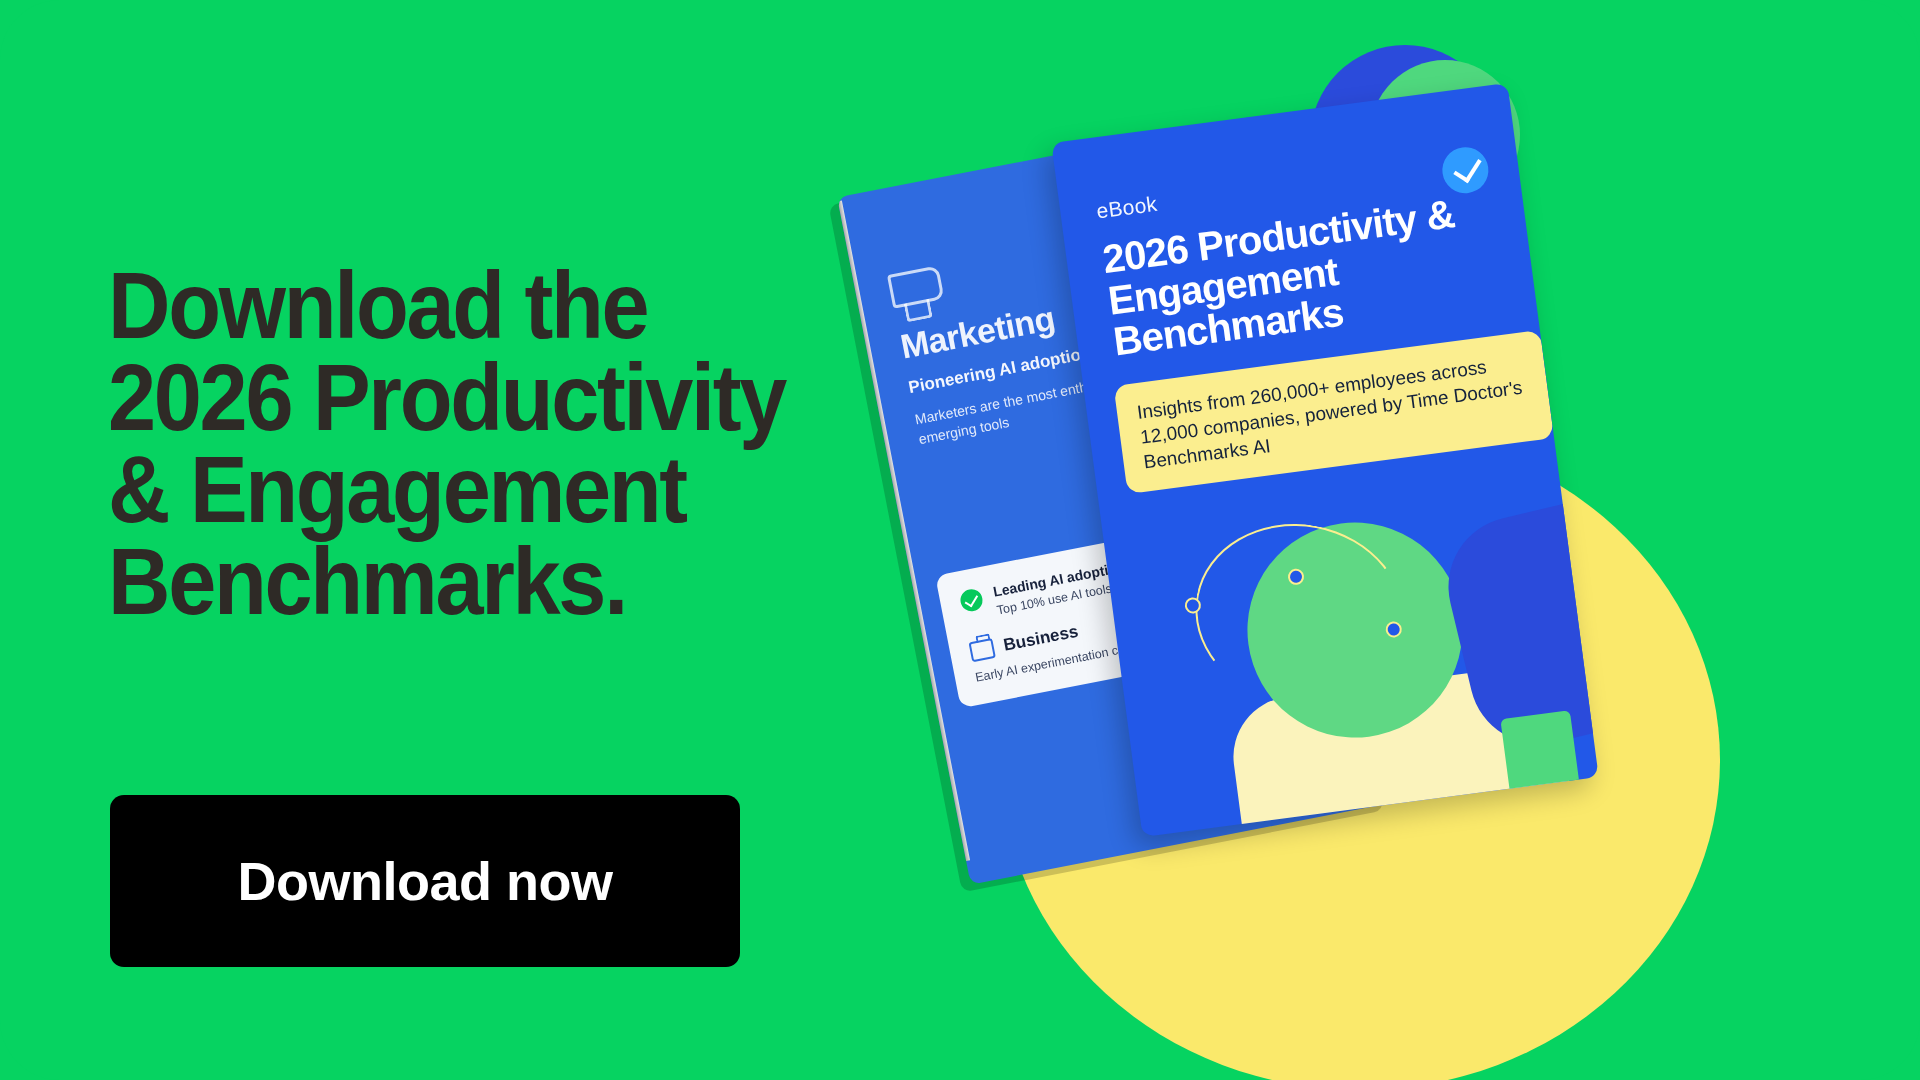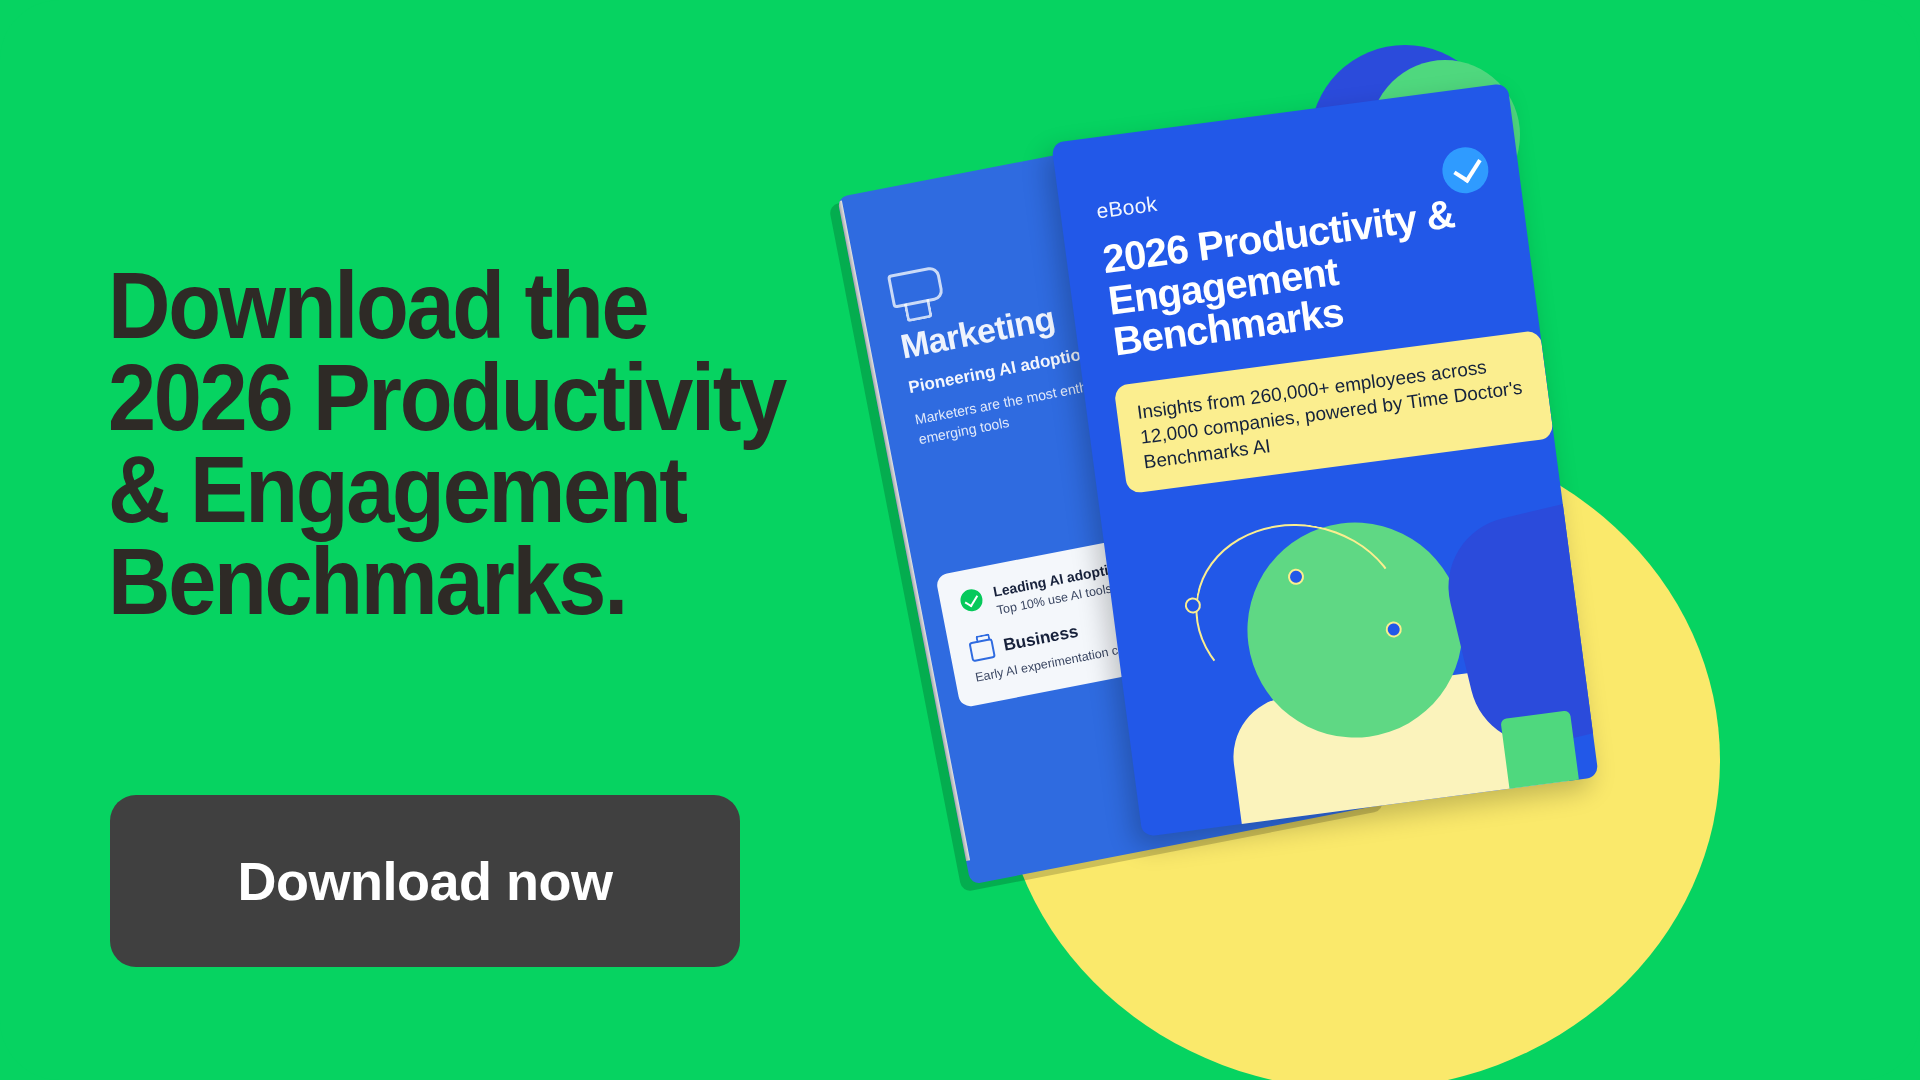--- a/index.html
+++ b/index.html
@@ -37,23 +37,23 @@
     transform:scaleX(0.92);
     transform-origin:left top;
   }
 
   .cta-button {
     position:absolute;
     left:110px;
     top:795px;
     width:630px;
     height:172px;
-    background:#404040;
+    background:#000000;
     border:none;
-    border-radius:26px;
+    border-radius:14px;
     color:#FFFFFF;
     font-family:"Liberation Sans", sans-serif;
     font-weight:bold;
     font-size:54px;
     letter-spacing:-0.5px;
     cursor:pointer;
     display:flex;
     align-items:center;
     justify-content:center;
   }

